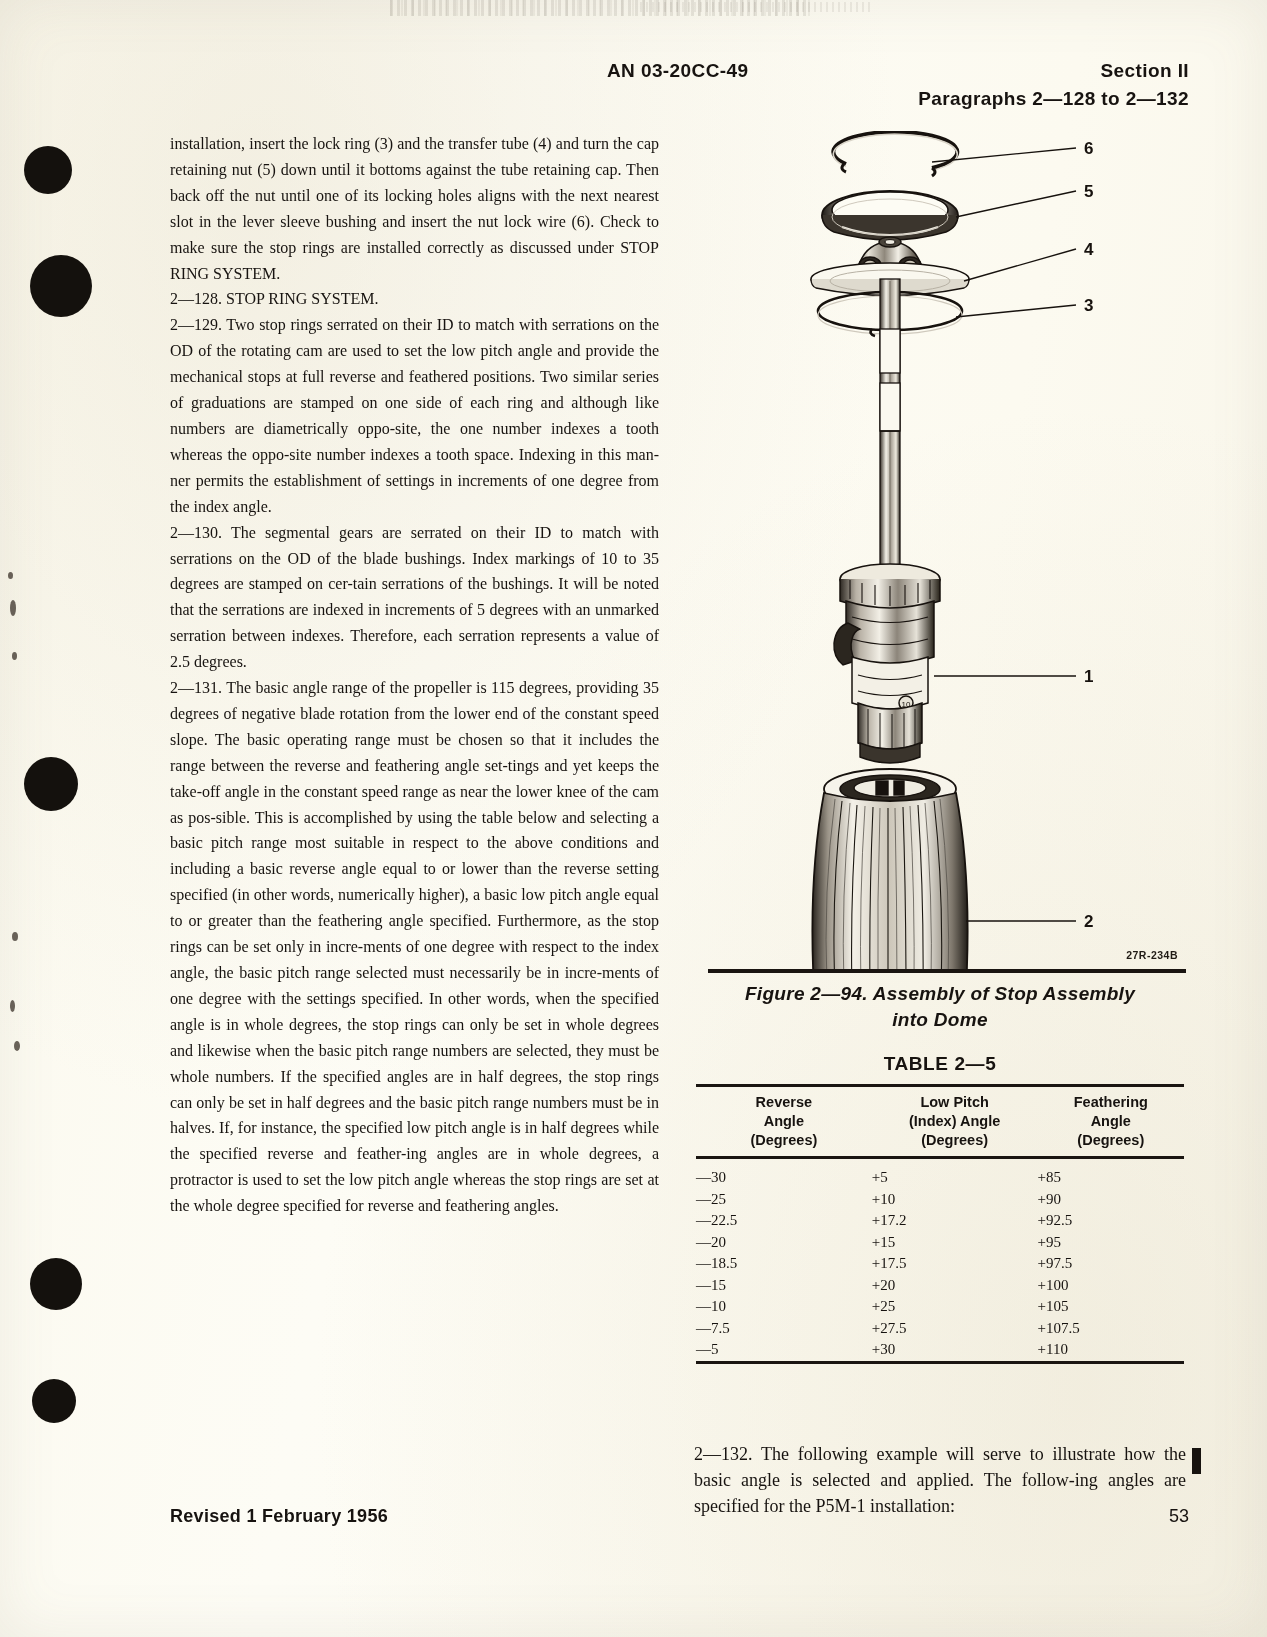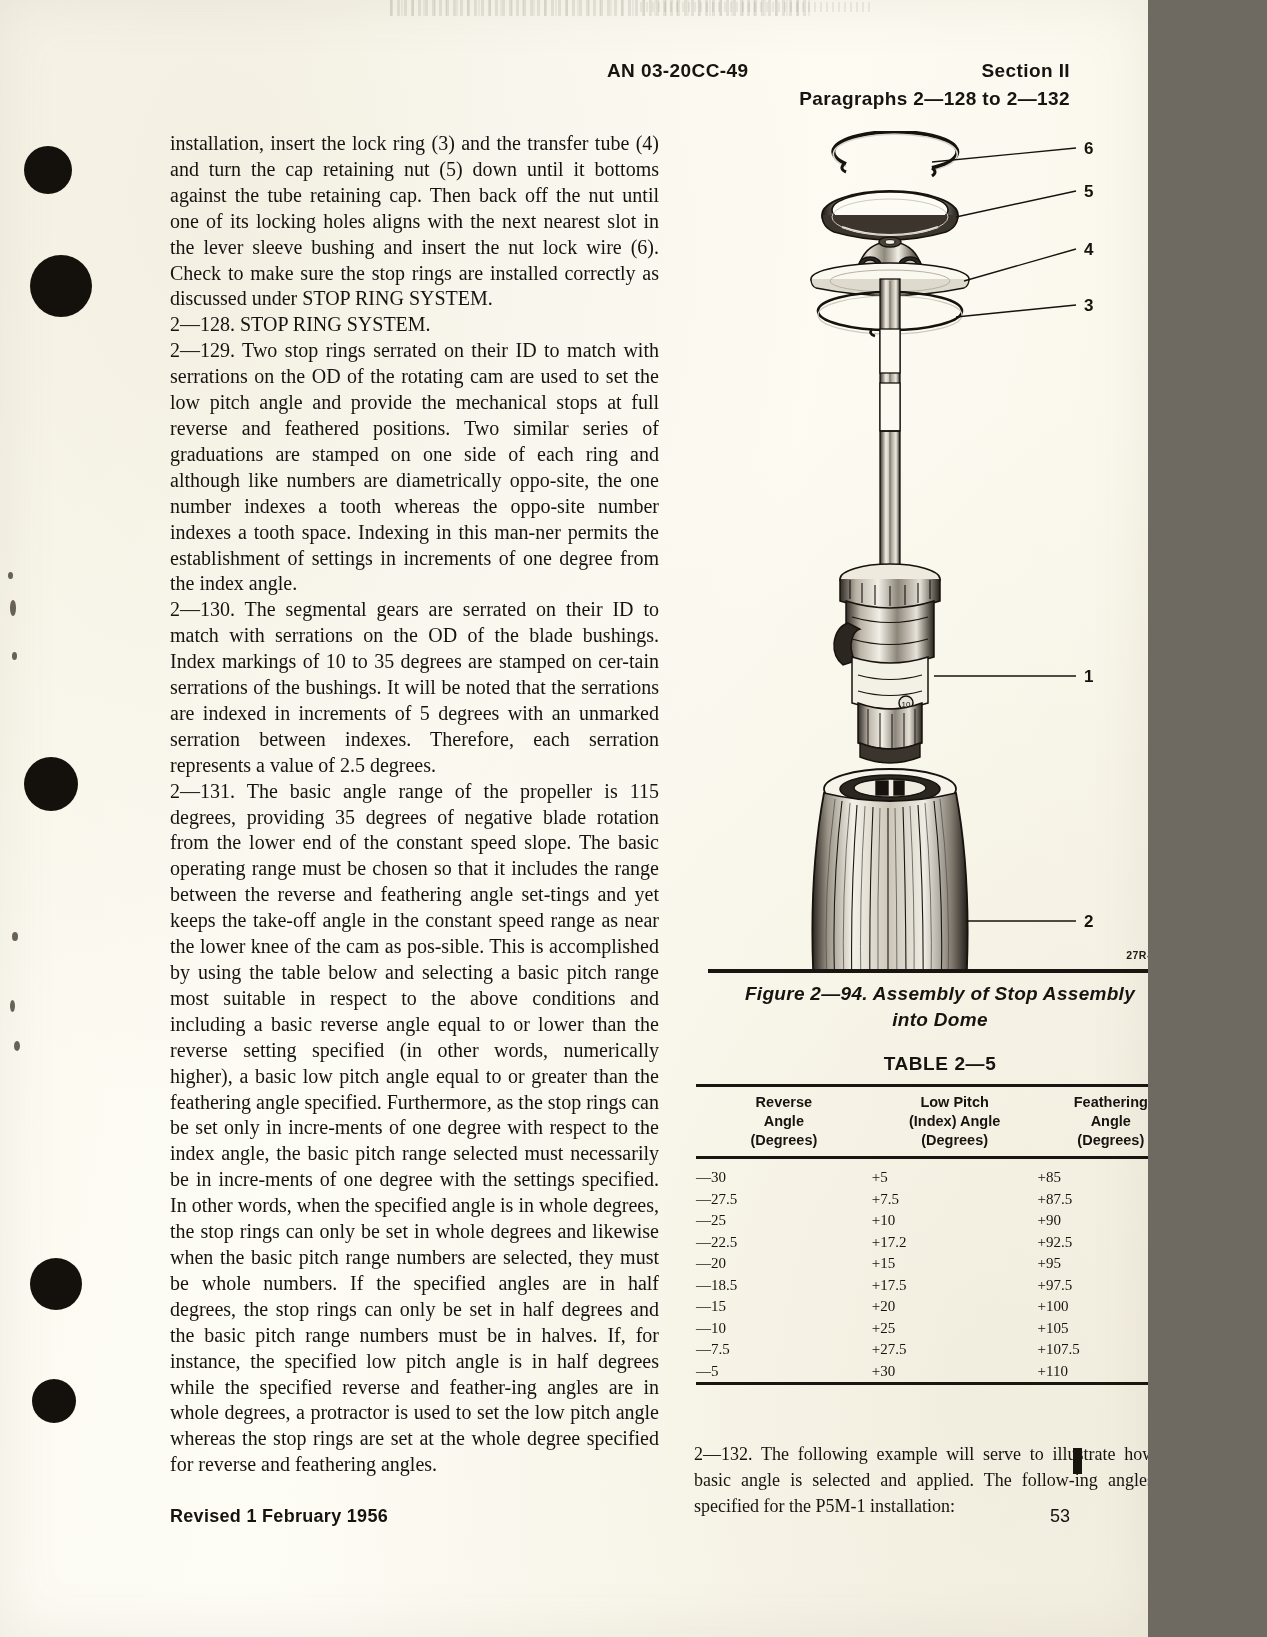--- a/index.html
+++ b/index.html
@@ -1,18 +1,18 @@
 <!DOCTYPE html>
 <html><head>
 <meta charset="utf-8">
 <style>
   html,body{margin:0;padding:0;background:#6e6a62;}
   .page{
     position:relative;
-    width:1148px;height:1637px;
+    width:1267px;height:1637px;
     background:#fdfcf4;
     font-family:"Liberation Serif", serif;
     color:#171310;
     overflow:hidden;
   }
   
   .paper-tint{
     position:absolute;inset:0;
     background:
       radial-gradient(ellipse at 20% 12%, rgba(226,218,196,.35) 0%, rgba(226,218,196,0) 45%),
@@ -59,21 +59,21 @@
   .hdr-paras{
     position:absolute;right:78px;top:28px;
     font-family:"Liberation Sans", sans-serif;
     font-weight:bold;font-size:19px;letter-spacing:.4px;white-space:nowrap;
   }
 
   
   .col-left{
     position:absolute;left:170px;top:131px;width:489px;
     text-align:justify;
-    font-size:20px;line-height:25.9px;
+    font-size:16px;line-height:25.9px;
     hyphens:manual;
   }
   .col-left p{margin:0 0 0 0;text-indent:0;}
   .col-left p + p{margin-top:0px;}
 
   .col-right{
     position:absolute;left:694px;top:131px;width:492px;
   }
 
   
@@ -408,25 +408,20 @@
               <td class="rule-mid c1"></td>
               <td class="rule-mid c2"></td>
               <td class="rule-mid c3"></td>
             </tr>
             <tr>
               <td class="c1">—30</td>
               <td class="c2">+5</td>
               <td class="c3">+85</td>
             </tr>
             <tr>
-              <td class="c1">—27.5</td>
-              <td class="c2">+7.5</td>
-              <td class="c3">+87.5</td>
-            </tr>
-            <tr>
               <td class="c1">—25</td>
               <td class="c2">+10</td>
               <td class="c3">+90</td>
             </tr>
             <tr>
               <td class="c1">—22.5</td>
               <td class="c2">+17.2</td>
               <td class="c3">+92.5</td>
             </tr>
             <tr>

